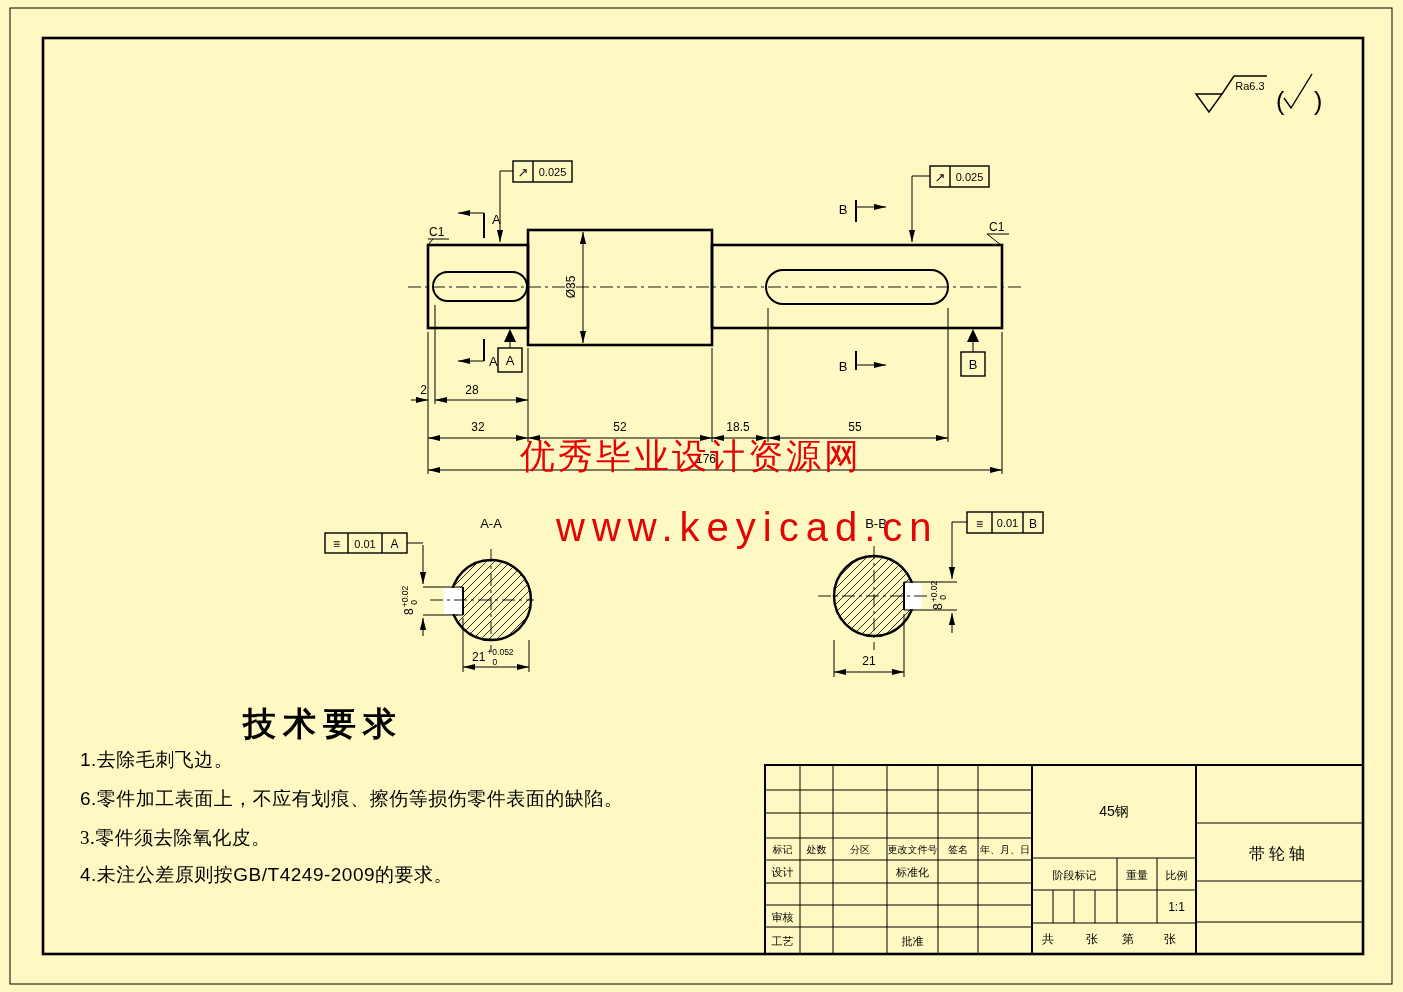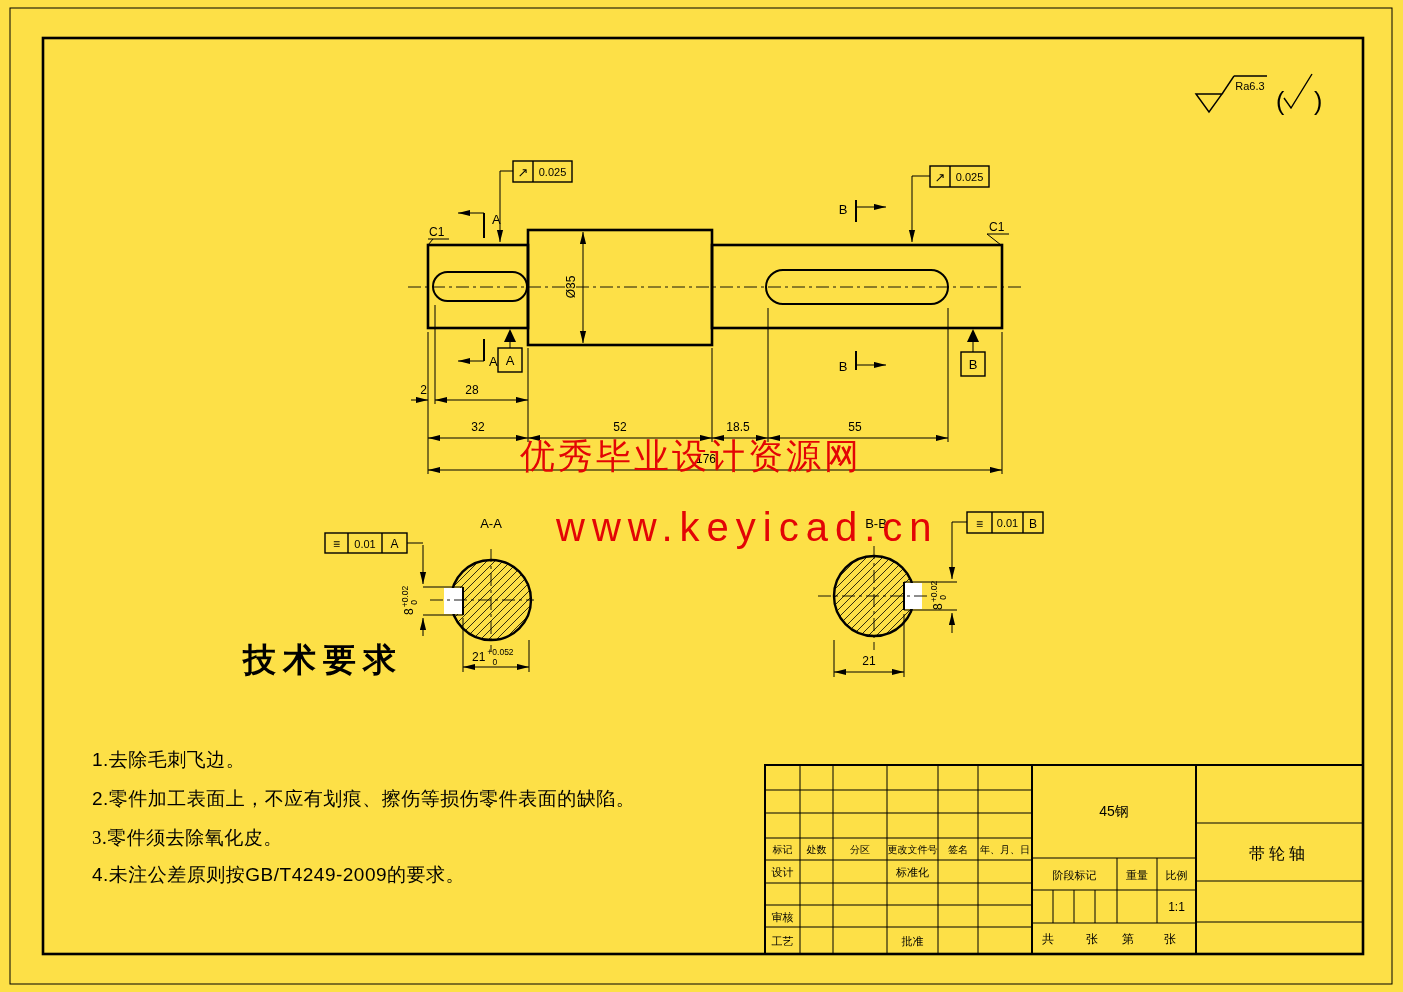--- a/index.html
+++ b/index.html
@@ -1,34 +1,34 @@
 <!DOCTYPE html>
 <html><head>
 <meta charset="utf-8">
 <style>
   html,body{margin:0;padding:0;background:#888;}
-  #sheet{position:relative;width:1403px;height:992px;background:#fde047;overflow:hidden;
+  #sheet{position:relative;width:1403px;height:992px;background:#fef9c3;overflow:hidden;
          font-family:"Liberation Sans","DejaVu Sans",sans-serif;}
   svg text{font-family:"Liberation Sans","DejaVu Sans",sans-serif;fill:#000;}
   .ln1{stroke:#000;stroke-width:1;fill:none;}
   .ln15{stroke:#000;stroke-width:1.4;fill:none;}
   .ln2{stroke:#000;stroke-width:2;fill:none;}
   .ln3{stroke:#000;stroke-width:2.6;fill:none;}
   .cl{stroke:#000;stroke-width:0.9;fill:none;stroke-dasharray:13 4 3 4;}
   .t8{font-size:8.5px;} .t10{font-size:10px;} .t11{font-size:11px;}
   .t12{font-size:12px;} .t13{font-size:13px;} .t14{font-size:14px;} .t16{font-size:16px;}
   .mid{text-anchor:middle;}
   .wm1{position:absolute;left:520px;top:433px;font-size:35px;line-height:46px;
        color:#e30505;font-weight:400;letter-spacing:3px;white-space:nowrap;z-index:5;}
   .wm2{position:absolute;left:556px;top:505px;font-size:40px;line-height:44px;
        color:#e30505;font-weight:500;letter-spacing:7px;white-space:nowrap;z-index:5;
        font-family:Liberation Sans, sans-serif;}
-  .tech-title{position:absolute;left:243px;top:638px;font-size:33px;letter-spacing:7px;
+  .tech-title{position:absolute;left:243px;top:702px;font-size:33px;letter-spacing:7px;
        color:#000;font-weight:600;white-space:nowrap;}
-  .tech-item{position:absolute;left:92px;font-size:19px;color:#000;font-weight:500;
+  .tech-item{position:absolute;left:80px;font-size:19px;color:#000;font-weight:500;
        white-space:nowrap;letter-spacing:0.5px;}
 </style>
 </head>
 <body>
 
 <div id="sheet">
 
 <svg width="1403" height="992" viewBox="0 0 1403 992">
   <defs>
     <marker id="ae" orient="auto" markerUnits="userSpaceOnUse" markerWidth="14" markerHeight="8" refX="12" refY="3.5">
@@ -269,17 +269,17 @@
   </g>
 </svg>
 
 
 <div class="wm1">优秀毕业设计资源网</div>
 <div class="wm2">www.keyicad.cn</div>
 
 
 <div class="tech-title">技术要求</div>
 <div class="tech-item" style="top:747px;">1.去除毛刺飞边。</div>
-<div class="tech-item" style="top:786px;">2.零件加工表面上，不应有划痕、擦伤等损伤零件表面的缺陷。</div>
+<div class="tech-item" style="top:786px;">6.零件加工表面上，不应有划痕、擦伤等损伤零件表面的缺陷。</div>
 <div class="tech-item" style="top:825px;font-family:Liberation Serif, serif;">3.零件须去除氧化皮。</div>
 <div class="tech-item" style="top:862px;text-align:center;">4.未注公差原则按GB/T4249-2009的要求。</div>
 
 </div>
 
 </body></html>

